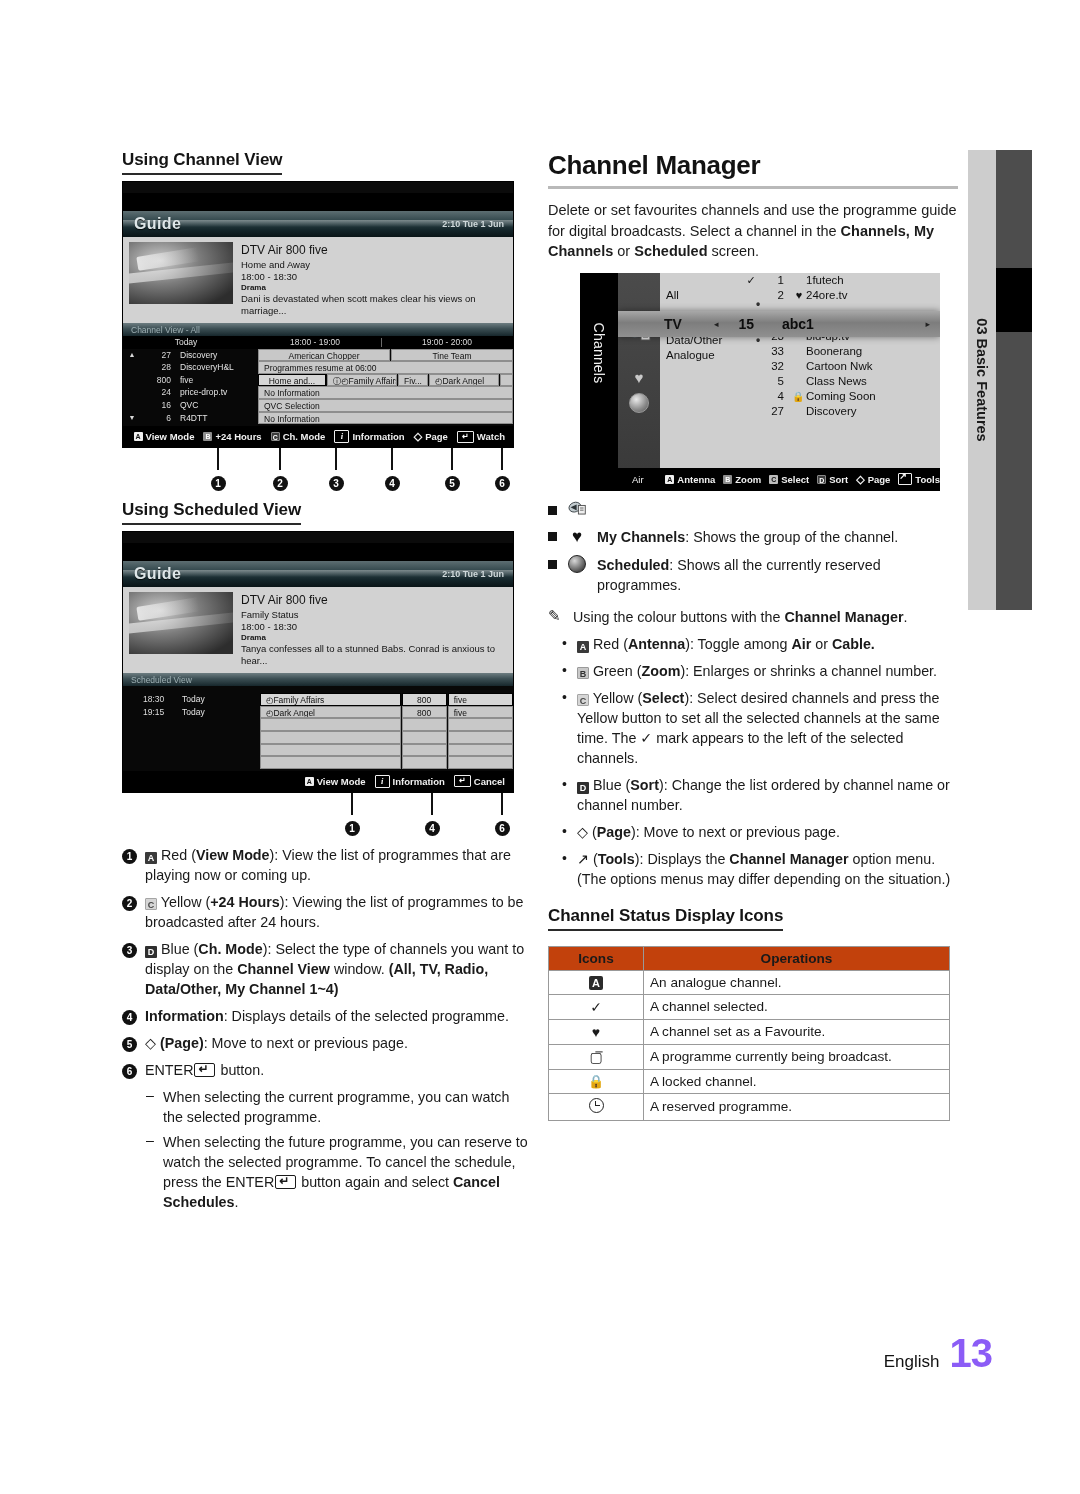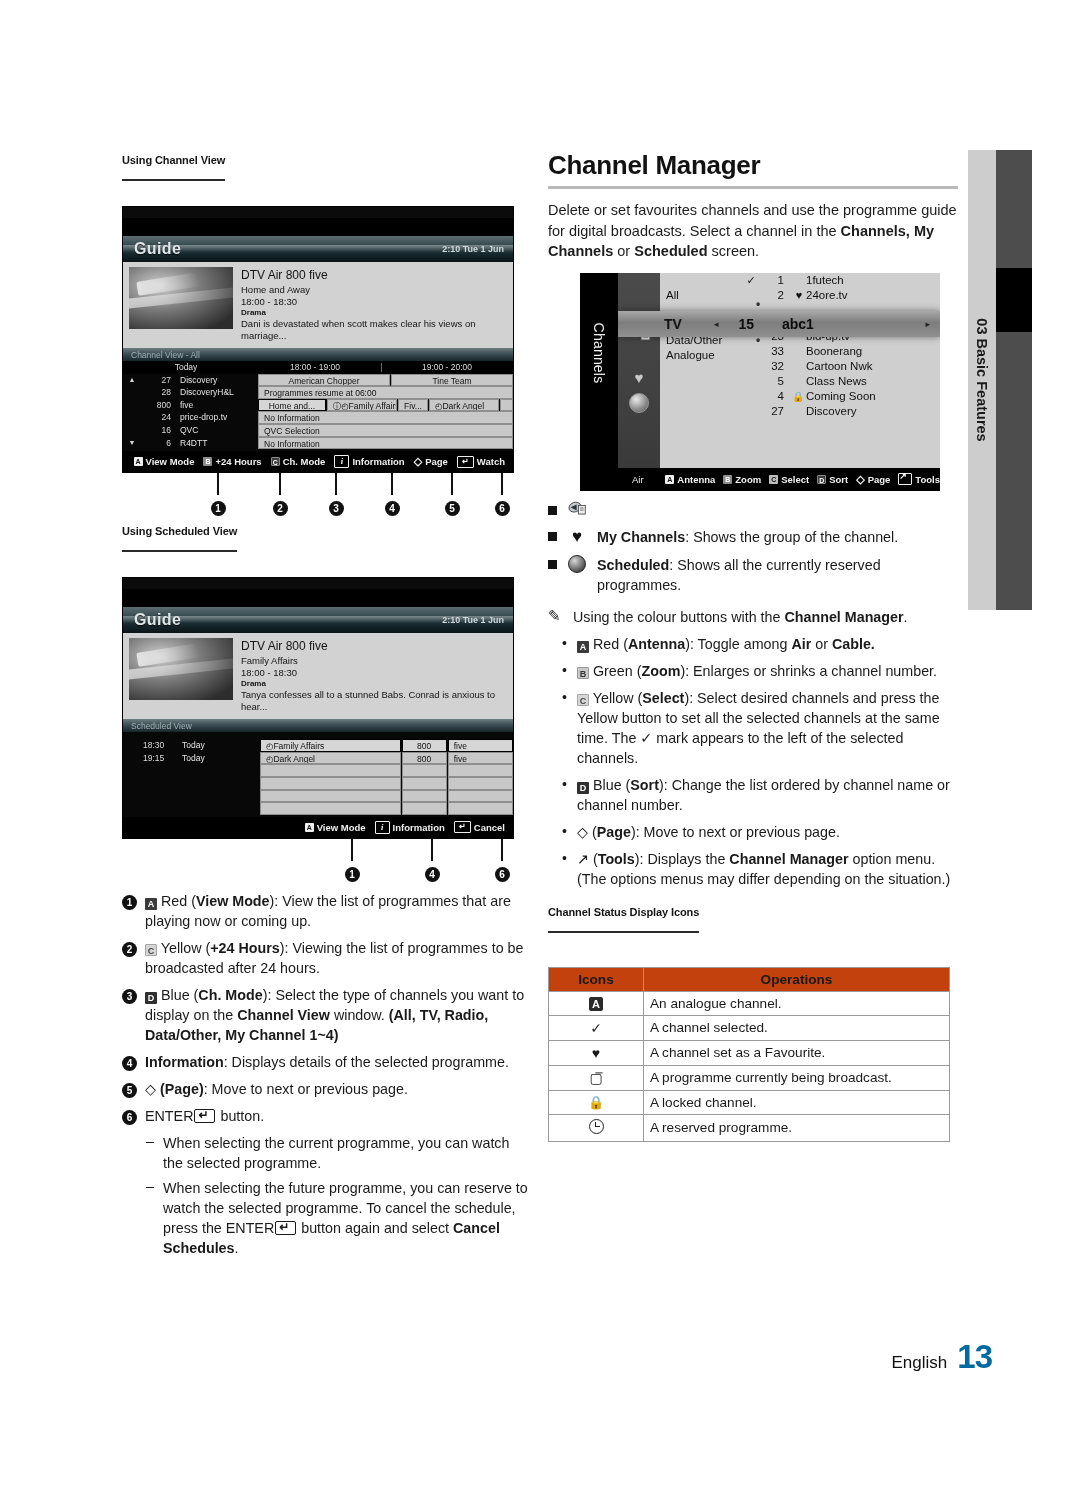--- a/index.html
+++ b/index.html
@@ -13,26 +13,26 @@
   }
 
   
   .page { position:absolute; inset:0; }
 
   .col-left  { position:absolute; left:122px;  top:150px; width:410px; }
   .col-right { position:absolute; left:548px;  top:150px; width:410px; }
 
   
   .sub-head {
-    font-size:11px; font-weight:bold; color:#141414;
+    font-size:17px; font-weight:bold; color:#141414;
     letter-spacing:-0.1px;
     display:inline-block;
-    padding-bottom:13px;
+    padding-bottom:3px;
     border-bottom:2.5px solid #2a2a2a;
-    margin:0 0 25px 0;
+    margin:0 0 6px 0;
   }
   .h-main {
     font-size:26px; font-weight:bold; color:#121212;
     letter-spacing:-0.3px;
     margin:0 0 5px 0;
   }
   .rule-main { height:3px; background:#b9b9b9; margin-bottom:11px; }
 
   p.body { font-size:14.5px; line-height:1.42; margin:0 0 11px 0; color:#1c1c1c; }
   .b { font-weight:bold; }
@@ -234,21 +234,21 @@
     background:#4d4d4d;
   }
   .sidebar-strip .active { position:absolute; left:0; width:36px; height:64px; top:118px; background:#000; }
 
   
   .footer {
     position:absolute; right:88px; bottom:118px;
     display:flex; align-items:baseline; gap:10px;
   }
   .footer .lang { font-size:17px; color:#111; }
-  .footer .pg  { font-size:33px; font-weight:bold; color:#0369a1; letter-spacing:-1px; }
+  .footer .pg  { font-size:40px; font-weight:bold; color:#8b5cf6; letter-spacing:-1px; }
 
   
   .cm {
     width:392px; height:218px; background:#000; position:relative;
     box-sizing:border-box; overflow:hidden; margin:4px 0 10px 32px;
     width:360px;
   }
   .cm-rail {
     position:absolute; left:0; top:0; bottom:0; width:38px; background:#000;
   }
@@ -436,21 +436,21 @@
       <div class="tv-topstrip"></div>
       <div class="tv-title">
         <div class="gl"></div>
         <div class="tx">Guide</div>
         <div class="clock">2:10 Tue 1 Jun</div>
       </div>
       <div class="tv-info">
         <div class="thumb"></div>
         <div class="info-txt">
           <div class="l1">DTV Air 800 five</div>
-          <div class="l2">Family Affairs</div>
+          <div class="l2">Family Status</div>
           <div class="l3">18:00 - 18:30</div>
           <div class="l4">Drama</div>
           <div class="l5">Tanya confesses all to a stunned Babs. Conrad is anxious to hear...</div>
         </div>
       </div>
       <div class="tv-viewbar">
         <div class="tx">Scheduled View</div>
       </div>
       <div class="grid" style="padding-top:7px;">
         <div id="g2rows">

